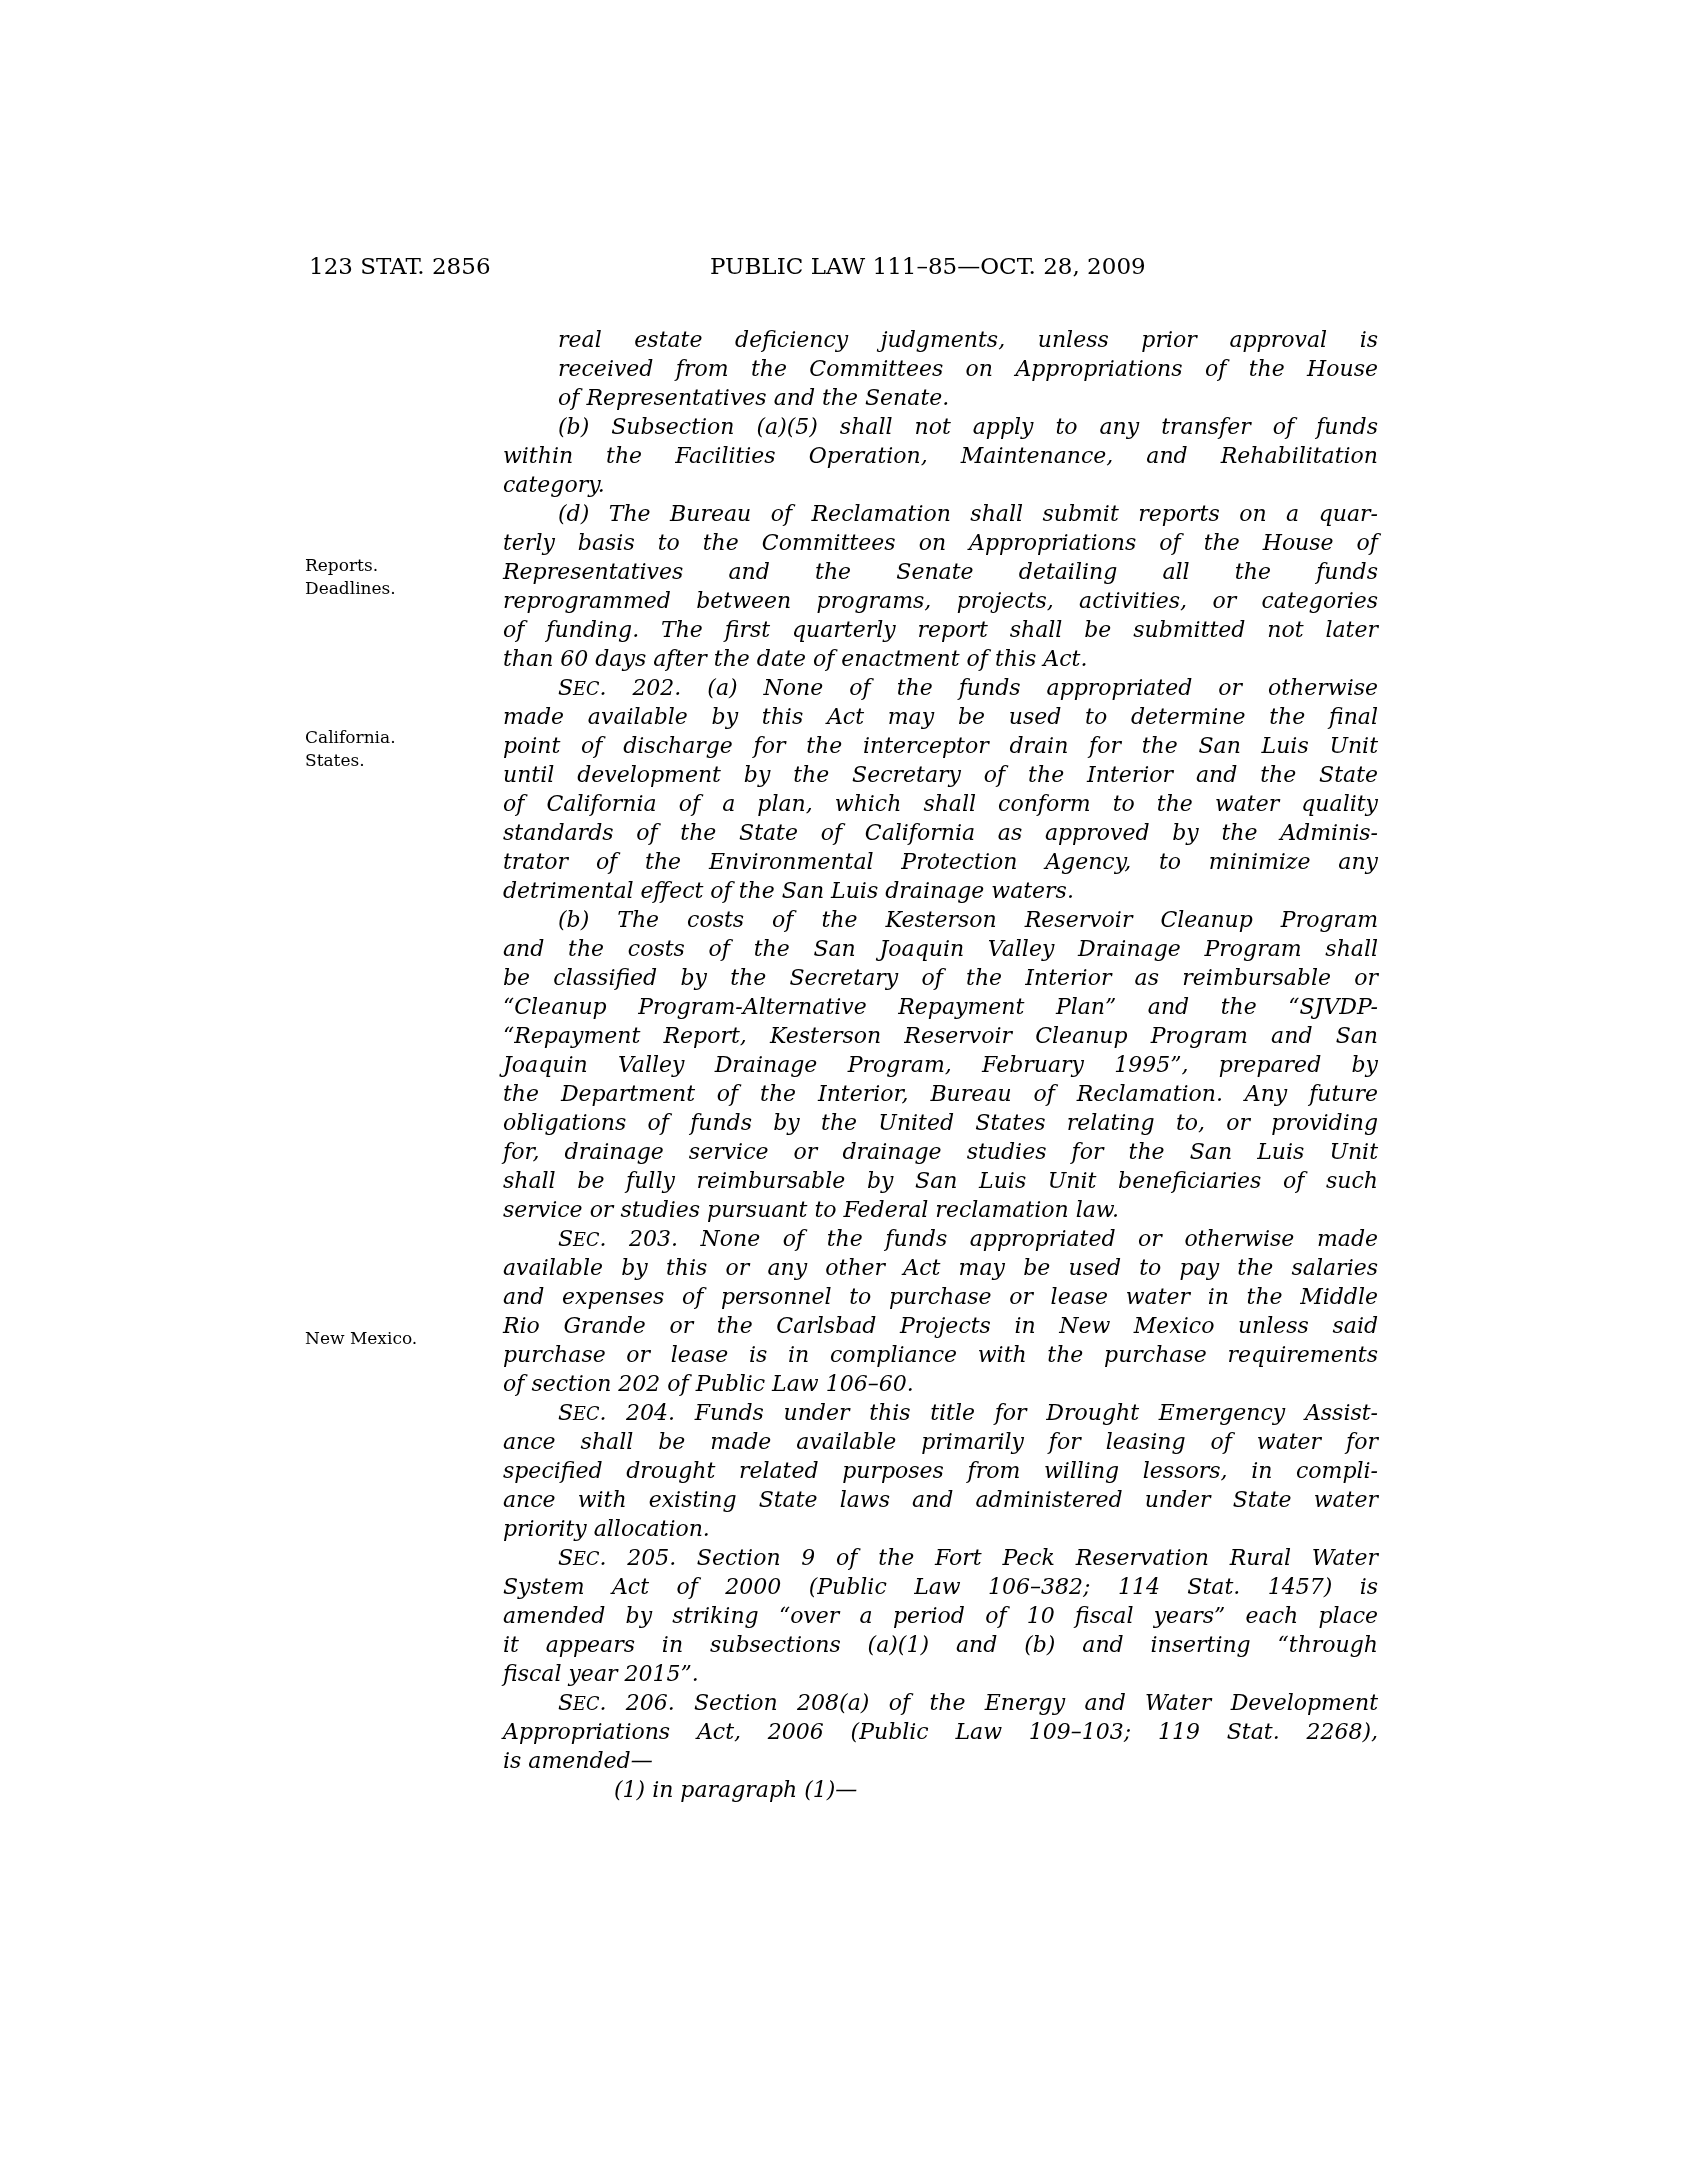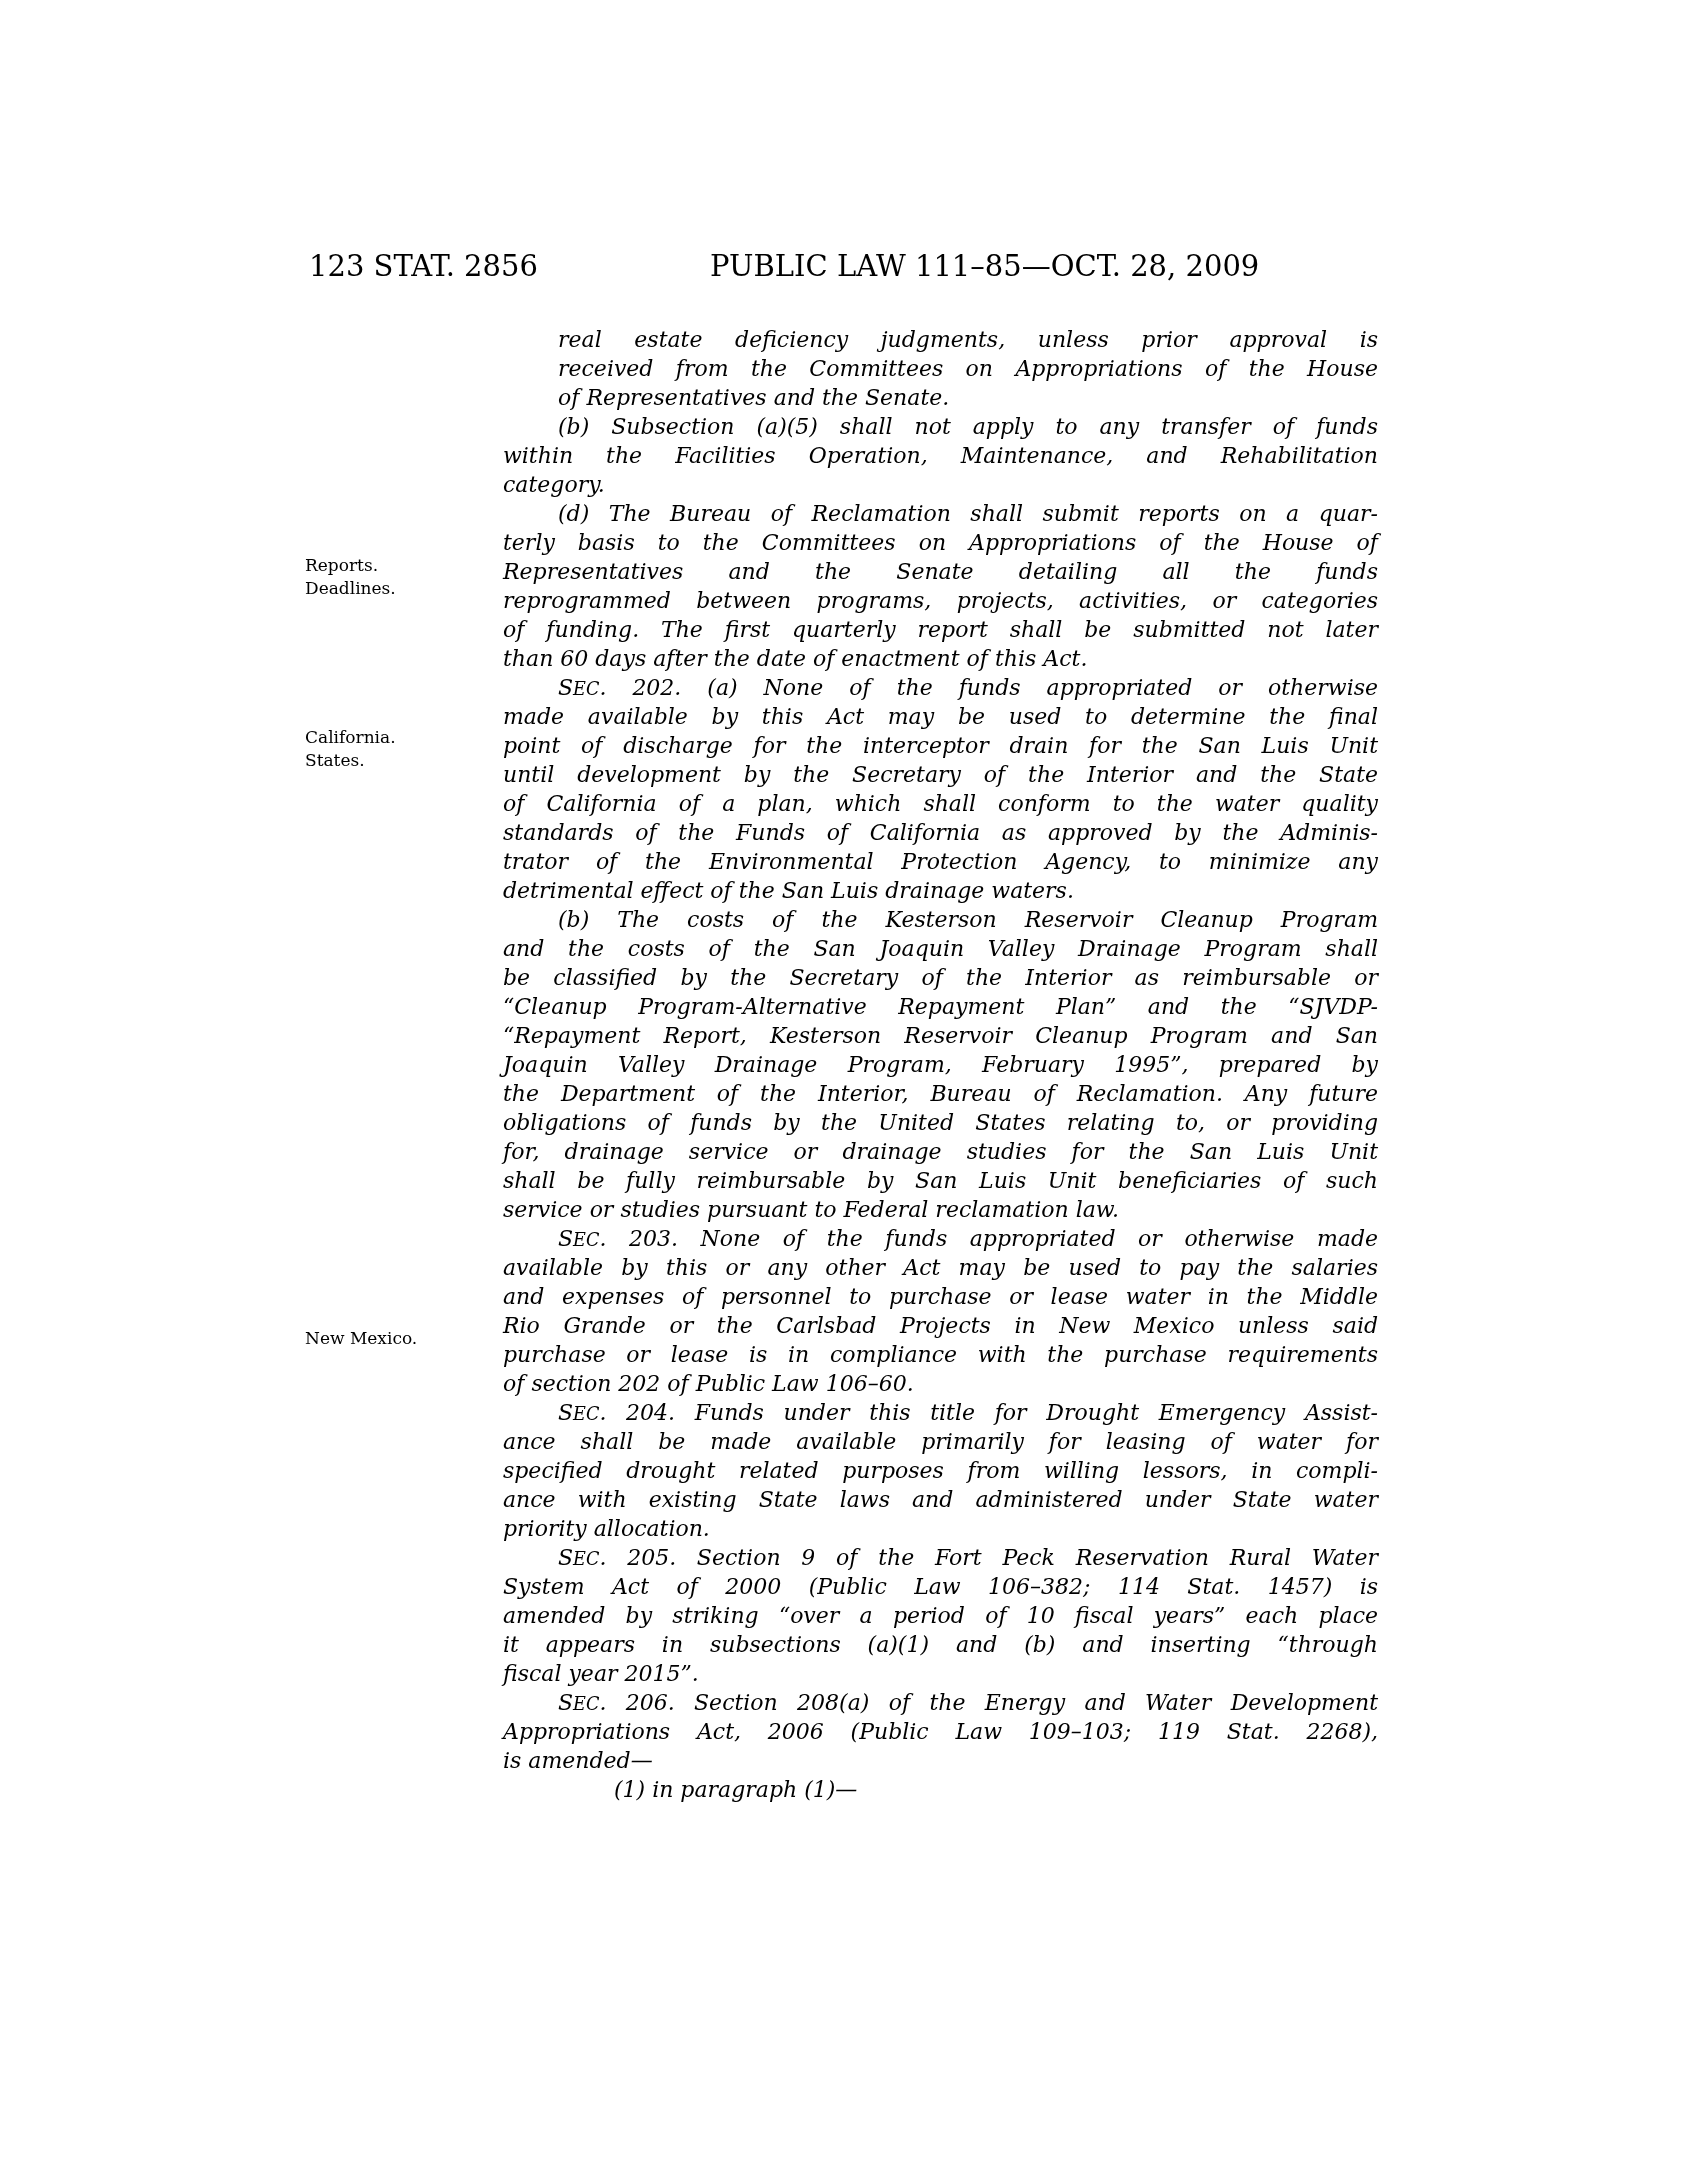--- a/index.html
+++ b/index.html
@@ -11,21 +11,21 @@
     color: #000000;
     font-family: "DejaVu Serif", serif;
     overflow: hidden;
   }
   .header {
     position: absolute;
     top: 249px;
     left: 0;
     width: 1683px;
     height: 40px;
-    font-size: 29px;
+    font-size: 23px;
     line-height: 34px;
     white-space: nowrap;
   }
   .stat  { position: absolute; left: 309px; top: 0; }
   .law   { position: absolute; left: 710px; top: 0; }
   .note {
     position: absolute;
     left: 305px;
     width: 193px;
     font-size: 17px;
@@ -98,21 +98,21 @@
         <div class="ln">reprogrammed between programs, projects, activities, or categories</div>
         <div class="ln">of funding. The first quarterly report shall be submitted not later</div>
         <div class="ln last">than 60 days after the date of enactment of this Act.</div>
       </div>
       <div class="p-norm">
         <div class="ln">S<span class="sc">EC</span>. 202. (a) None of the funds appropriated or otherwise</div>
         <div class="ln">made available by this Act may be used to determine the final</div>
         <div class="ln">point of discharge for the interceptor drain for the San Luis Unit</div>
         <div class="ln">until development by the Secretary of the Interior and the State</div>
         <div class="ln">of California of a plan, which shall conform to the water quality</div>
-        <div class="ln">standards of the Funds of California as approved by the Adminis-</div>
+        <div class="ln">standards of the State of California as approved by the Adminis-</div>
         <div class="ln">trator of the Environmental Protection Agency, to minimize any</div>
         <div class="ln last">detrimental effect of the San Luis drainage waters.</div>
       </div>
       <div class="p-norm">
         <div class="ln">(b) The costs of the Kesterson Reservoir Cleanup Program</div>
         <div class="ln">and the costs of the San Joaquin Valley Drainage Program shall</div>
         <div class="ln">be classified by the Secretary of the Interior as reimbursable or</div>
         <div class="ln">“Cleanup Program-Alternative Repayment Plan” and the “SJVDP-</div>
         <div class="ln">“Repayment Report, Kesterson Reservoir Cleanup Program and San</div>
         <div class="ln">Joaquin Valley Drainage Program, February 1995”, prepared by</div>

